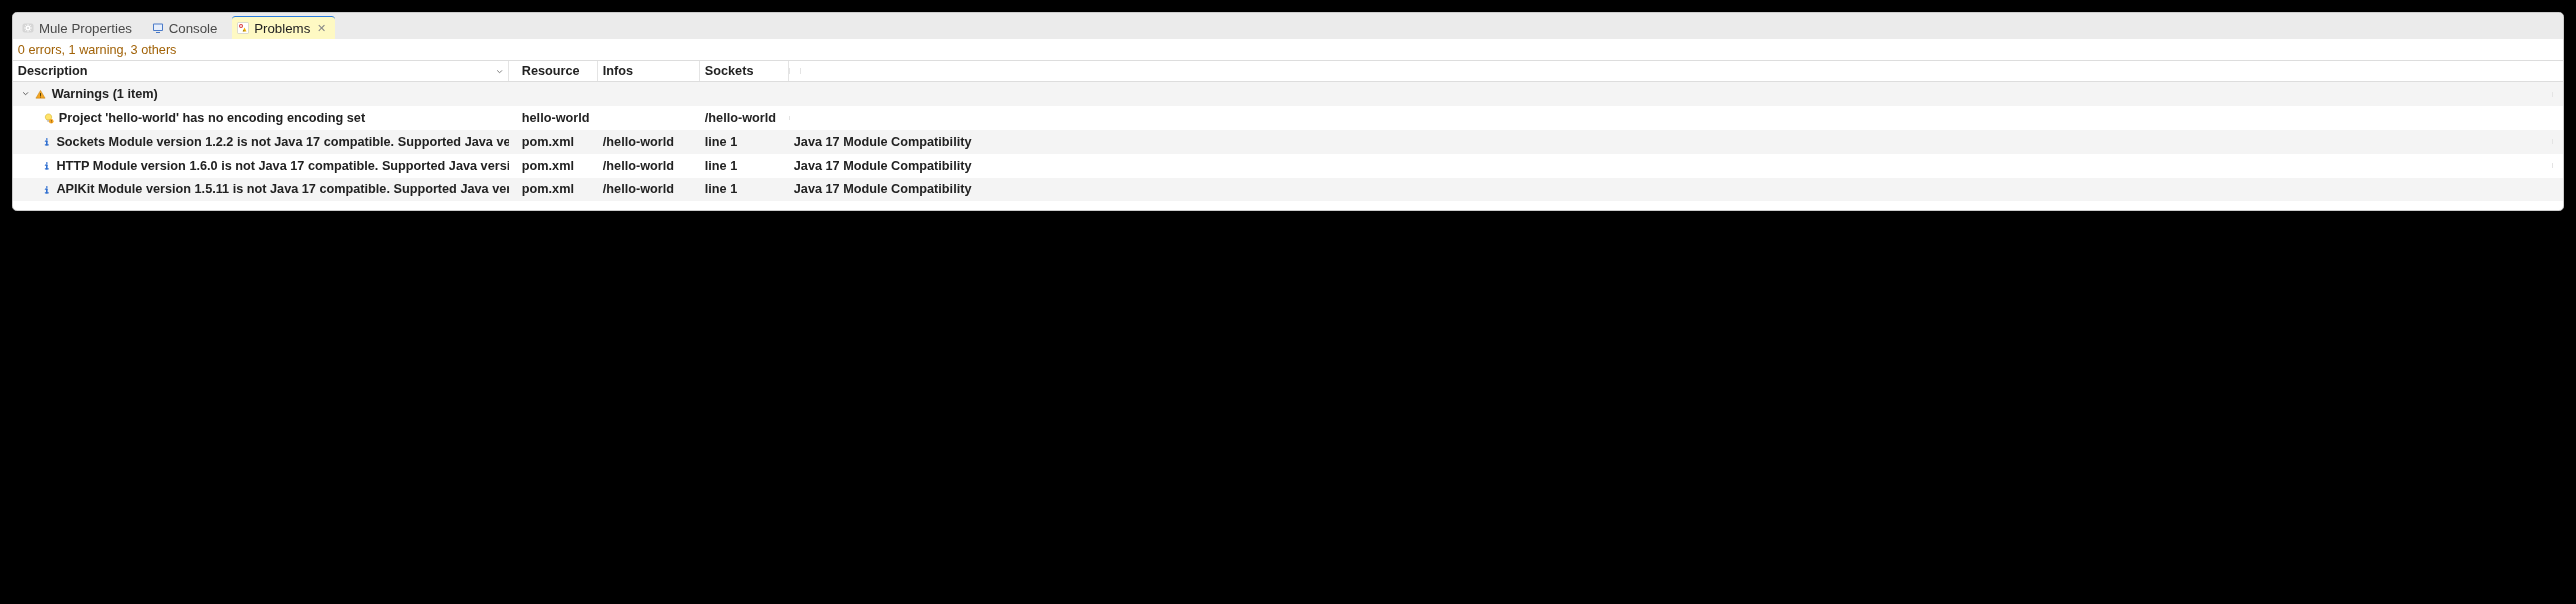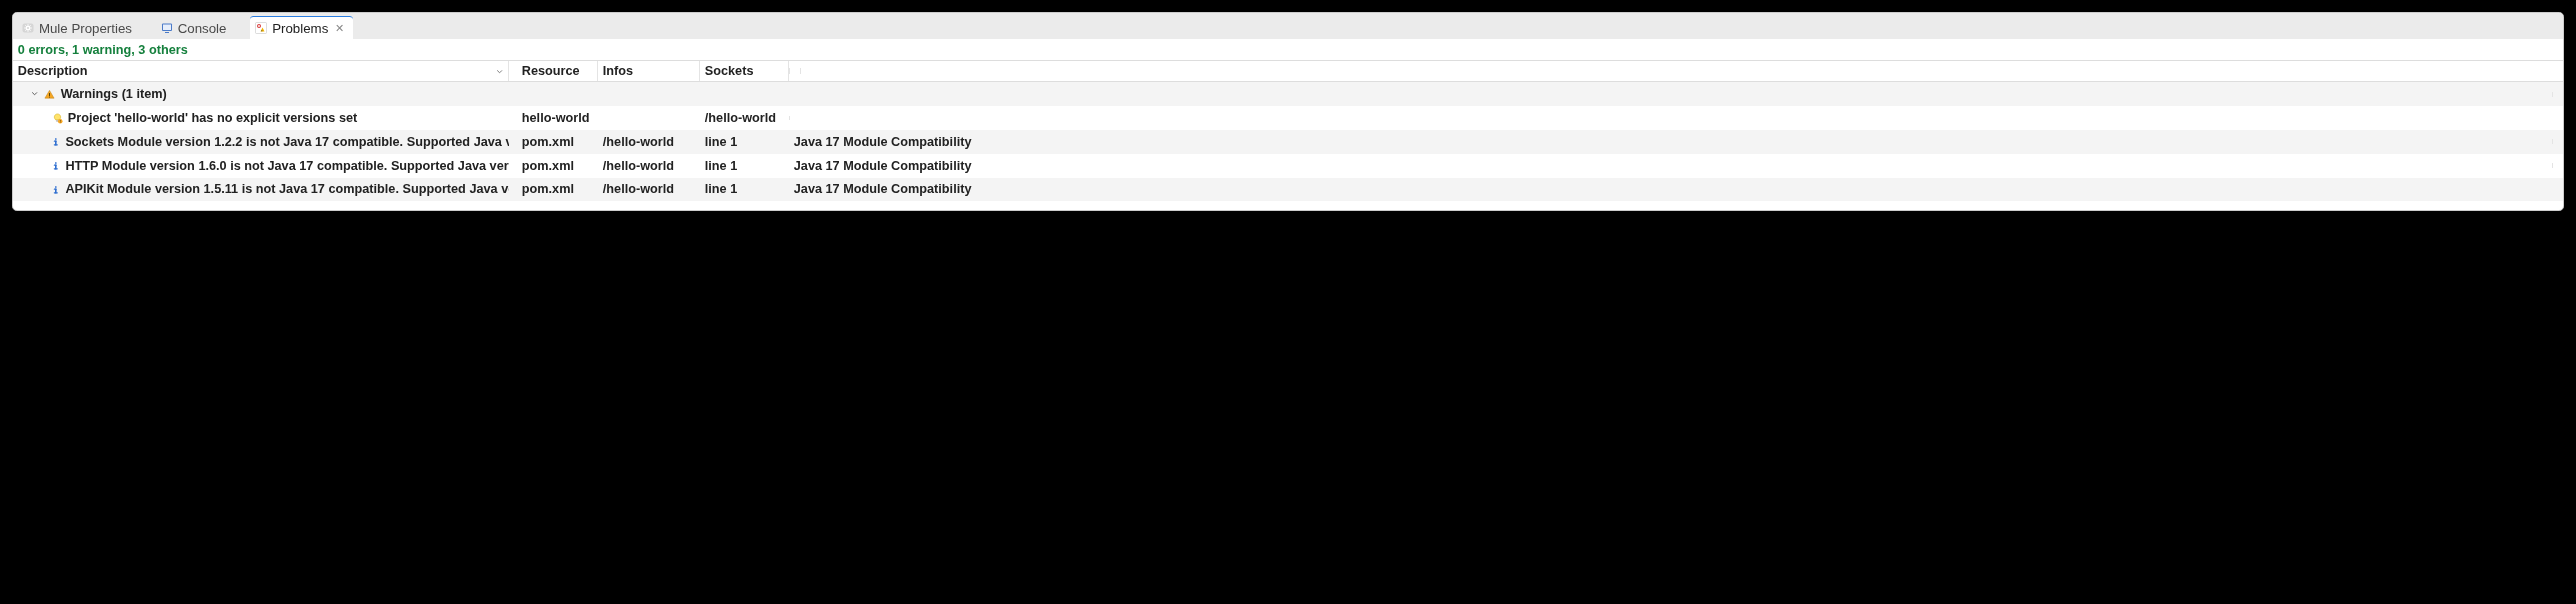--- a/index.html
+++ b/index.html
@@ -16,58 +16,57 @@
     width: 100%;
     height: 199px;
     display: flex;
     flex-direction: column;
     border: 0.6px solid #ccc;
   }
   .tabbar {
     display: flex;
     background: #ebebeb;
     padding: 3.6px 3.6px 0 3.6px;
-    gap: 15px;
+    gap: 6px;
     align-items: flex-end;
   }
   .tab {
     display: flex;
     align-items: center;
     gap: 4.2px;
     padding: 3.6px 8.4px 3.6px 4.8px;
     color: #4a4a4a;
     cursor: pointer;
     border-radius: 3.6px 3.6px 0 0;
     font-size: 13.3px;
     position: relative;
   }
   .tab.active {
-    background: #ffffff;
+    background: #fef9c3;
     color: #222;
     border-top: 1.2px solid #2a7de1;
     margin-top: -0.6px;
   }
   .tab .close {
     color: #888;
     font-size: 11px;
     margin-left: 2.4px;
   }
   .tab .icon-box {
     width: 13.3px;
     height: 13.3px;
     display: inline-flex;
     align-items: center;
     justify-content: center;
   }
   .summary {
     padding: 3.6px 4.8px;
     font-size: 12.7px;
-    color: #15803d;
+    color: #a16207;
     border-bottom: 0.6px solid #ddd;
-    font-weight: bold;
   }
   .table {
     flex: 1;
     display: flex;
     flex-direction: column;
     overflow: auto;
     font-weight: bold;
   }
   .thead, .trow {
     display: flex;
@@ -80,21 +79,21 @@
     font-size: 12.7px;
   }
   .thead .cell {
     border-right: 0.6px solid #e4e4e4;
     padding: 3px 4.8px;
     display: flex;
     align-items: center;
     justify-content: space-between;
   }
   .cell { padding: 2.4px 4.8px; overflow: hidden; white-space: nowrap; text-overflow: ellipsis; }
-  .c-desc { flex: 0 0 496px; padding-left: 13px; }
+  .c-desc { flex: 0 0 496px; padding-left: 4px; }
   .c-res  { flex: 0 0 81px; margin-left: 8px; }
   .c-path { flex: 0 0 102px; }
   .c-loc  { flex: 0 0 89px; }
   .c-type { flex: 1 1 auto; border-right: none !important; }
   .c-gutter { flex: 0 0 7.2px; border-left: 0.6px solid #e4e4e4; }
   .trow { font-size: 12.7px; color: #222; }
   .trow:nth-child(odd) { background: #f4f4f4; }
   .trow:nth-child(even) { background: #fff; }
   .indent0 { padding-left: 4.8px; }
   .indent1 { padding-left: 25px; }
@@ -227,21 +226,21 @@
         <div class="cell c-desc">
           <div class="desc-inner indent1">
             <span class="icon-bulb">
               <svg width="11" height="11" viewBox="0 0 24 24" style="font-size:21px">
                   <path d="M12 2 C8 2 5 5 5 9 C5 12 7 13 8 15 L16 15 C17 13 19 12 19 9 C19 5 16 2 12 2 Z" fill="#ffe36b" stroke="#caa400" stroke-width="1"></path>
                   <rect x="9" y="15" width="6" height="4" fill="#bfbfbf"></rect>
                   <circle cx="18" cy="18" r="5" fill="#f5a623"></circle>
                   <text x="18" y="21" font-size="8" text-anchor="middle" fill="#553300">!</text>
                 </svg>
             </span>
-            <span>Project 'hello-world' has no explicit versions set</span>
+            <span>Project 'hello-world' has no encoding encoding set</span>
           </div>
         </div>
         <div class="cell c-res">hello-world</div>
         <div class="cell c-path"></div>
         <div class="cell c-loc">/hello-world</div>
         <div class="cell c-gutter"></div>
       </div>
 
 
       <div class="trow">

